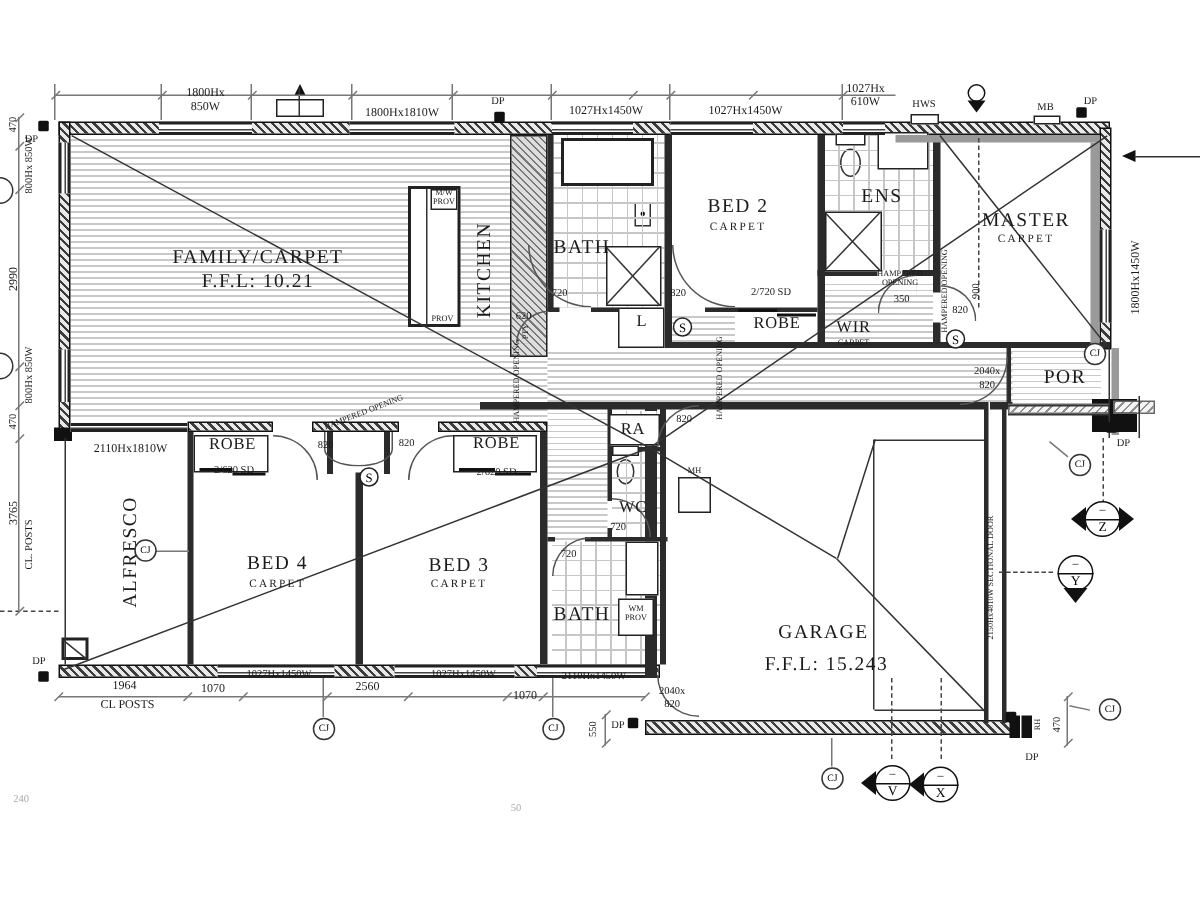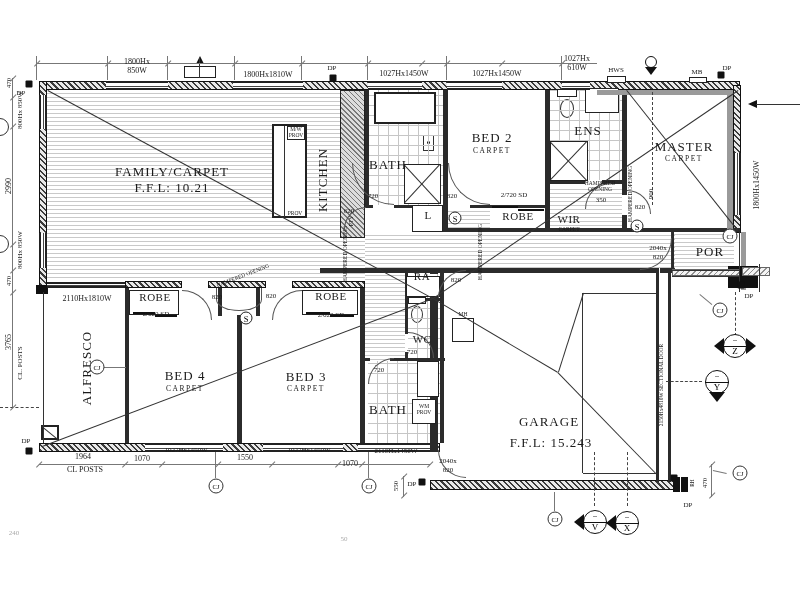--- a/index.html
+++ b/index.html
@@ -311,21 +311,21 @@
     <div class="lbl r" style="left: 710px; top: 251px;">POR</div>
     <div class="lbl r3" style="left: 155px; top: 297px;">ROBE</div>
     <div class="lbl r3" style="left: 331px; top: 296px;">ROBE</div>
     <div class="lbl r" style="left: 185px; top: 375px;">BED 4</div>
     <div class="lbl r2" style="left: 185px; top: 389px;">CARPET</div>
     <div class="lbl r" style="left: 306px; top: 376px;">BED 3</div>
     <div class="lbl r2" style="left: 306px; top: 389px;">CARPET</div>
     <div class="lbl r" style="left: 86px; top: 368px; transform: translate(-50%, -50%) rotate(-90deg);">ALFRESCO</div>
     <div class="lbl r3" style="left: 422px; top: 339px;">WC</div>
     <div class="lbl r" style="left: 388px; top: 409px;">BATH</div>
-    <div class="lbl r3" style="left: 422px; top: 276px;">RA</div>
+    <div class="lbl r3" style="left: 422px; top: 287px;">RA</div>
     <div class="lbl r" style="left: 549px; top: 421px;">GARAGE</div>
     <div class="lbl r" style="left: 551px; top: 442px;">F.F.L: 15.243</div>
     <div class="lbl r3" style="left: 428px; top: 215px;">L</div>
     <div class="lbl t" style="left: 352px; top: 221px; transform: translate(-50%, -50%) rotate(-90deg);">PTY</div>
     <div class="lbl d" style="left: 137px; top: 62px;">1800Hx</div>
     <div class="lbl d" style="left: 137px; top: 71px;">850W</div>
     <div class="lbl d" style="left: 268px; top: 75px;">1800Hx1810W</div>
     <div class="lbl d" style="left: 404px; top: 74px;">1027Hx1450W</div>
     <div class="lbl d" style="left: 497px; top: 74px;">1027Hx1450W</div>
     <div class="lbl d" style="left: 577px; top: 59px;">1027Hx</div>
@@ -369,21 +369,21 @@
     <div class="lbl d7" style="left: 658px; top: 257px;">820</div>
     <div class="lbl d7" style="left: 448px; top: 461px;">2040x</div>
     <div class="lbl d7" style="left: 448px; top: 470px;">820</div>
     <div class="lbl d7" style="left: 396px; top: 486px; transform: translate(-50%, -50%) rotate(-90deg);">550</div>
     <div class="lbl d7" style="left: 705px; top: 483px; transform: translate(-50%, -50%) rotate(-90deg);">470</div>
     <div class="lbl t" style="left: 693px; top: 483px; transform: translate(-50%, -50%) rotate(-90deg);">RH</div>
     <div class="lbl d" style="left: 83px; top: 457px;">1964</div>
     <div class="lbl d" style="left: 85px; top: 470px;">CL POSTS</div>
     <div class="lbl d" style="left: 142px; top: 459px;">1070</div>
     <div class="lbl d7" style="left: 186px; top: 450px;">1027Hx1450W</div>
-    <div class="lbl d" style="left: 245px; top: 458px;">1550</div>
+    <div class="lbl d" style="left: 245px; top: 458px;">2560</div>
     <div class="lbl d7" style="left: 309px; top: 450px;">1027Hx1450W</div>
     <div class="lbl d" style="left: 350px; top: 464px;">1070</div>
     <div class="lbl d7" style="left: 396px; top: 451px;">2110Hx1450W</div>
     <div class="lbl t" style="left: 662px; top: 385px; transform: translate(-50%, -50%) rotate(-90deg);">2150Hx4810W SECTIONAL DOOR</div>
     <div class="lbl t" style="left: 346px; top: 254px; transform: translate(-50%, -50%) rotate(-90deg);">HAMPERED OPENING</div>
     <div class="lbl t" style="left: 481px; top: 252px; transform: translate(-50%, -50%) rotate(-90deg);">HAMPERED OPENING</div>
     <div class="lbl t" style="left: 243px; top: 276px; transform: translate(-50%, -50%) rotate(-21deg);">HAMPERED OPENING</div>
     <div class="lbl t" style="left: 296px; top: 130px;">M/W</div>
     <div class="lbl t" style="left: 296px; top: 136px;">PROV</div>
     <div class="lbl t" style="left: 295px; top: 214px;">PROV</div>

